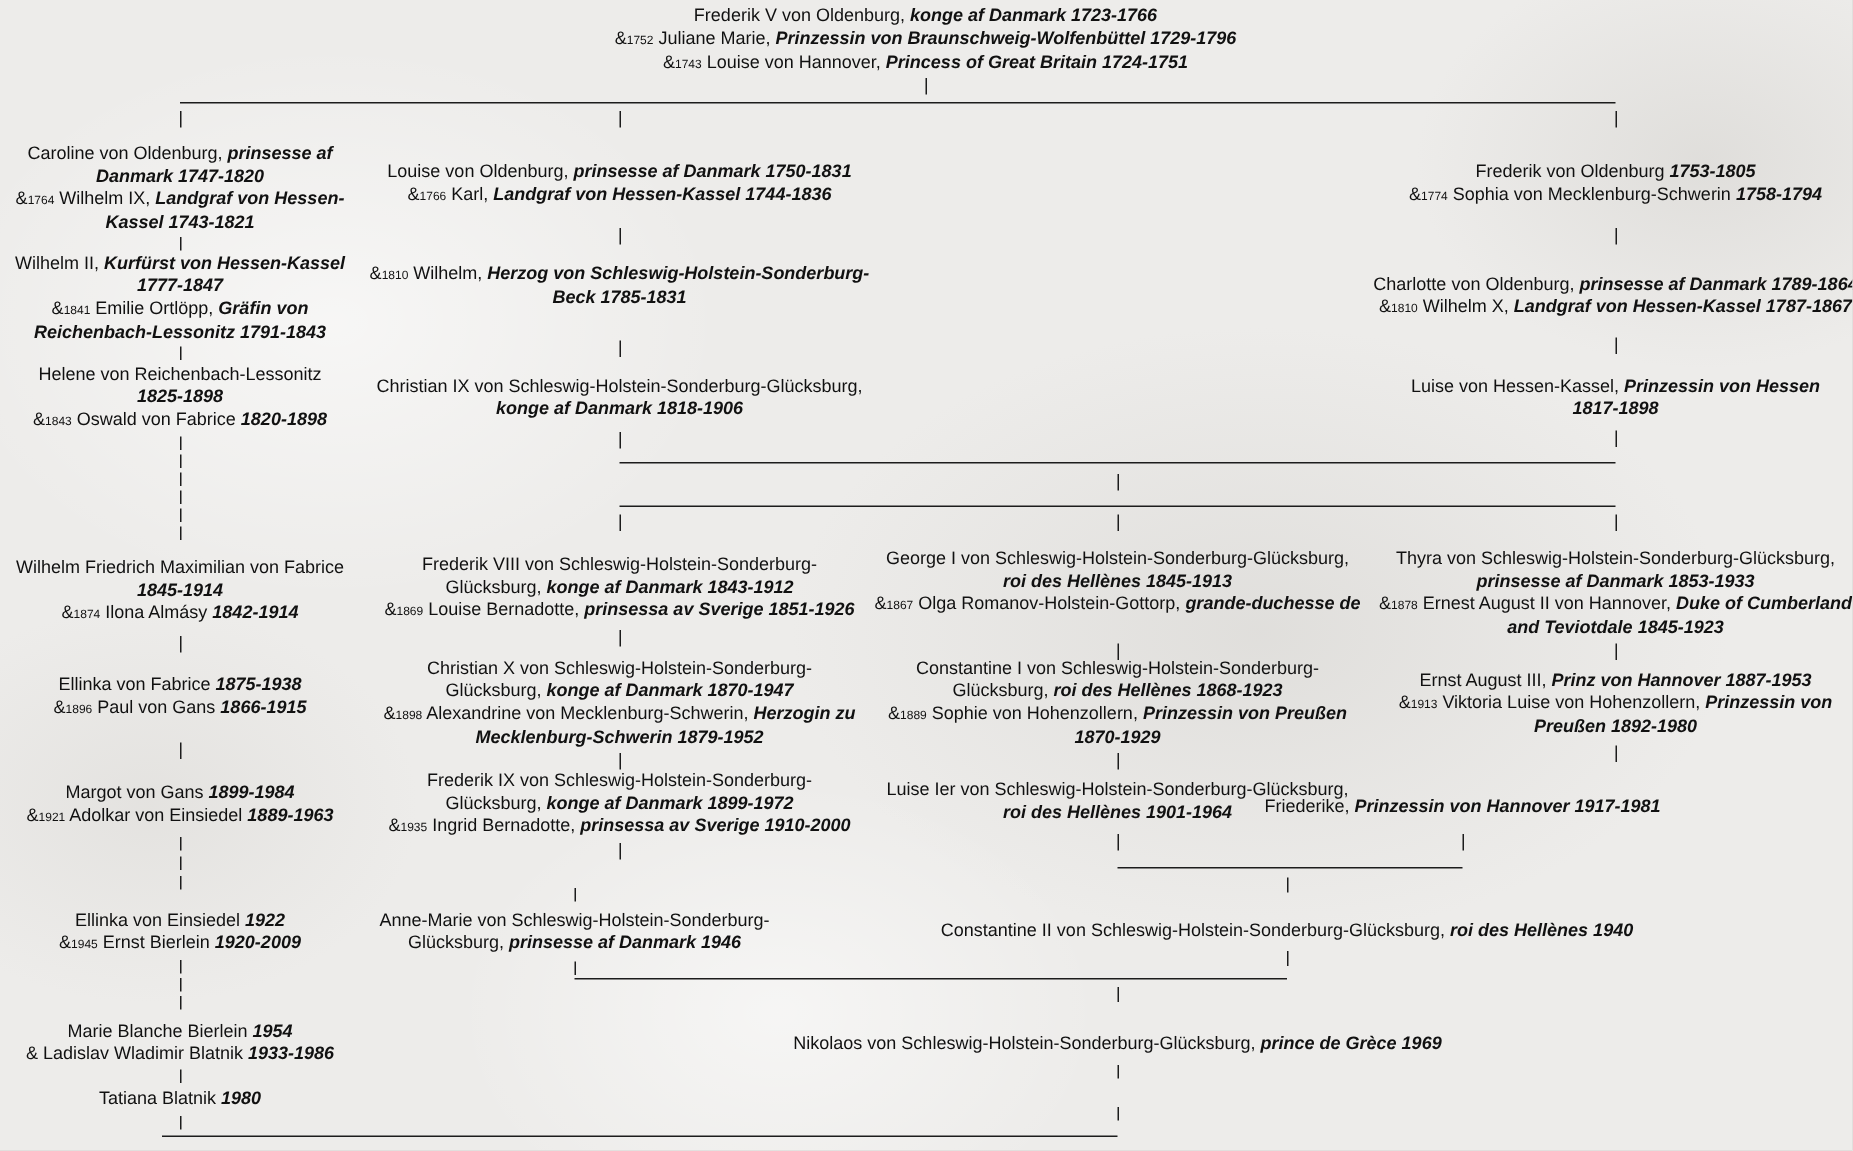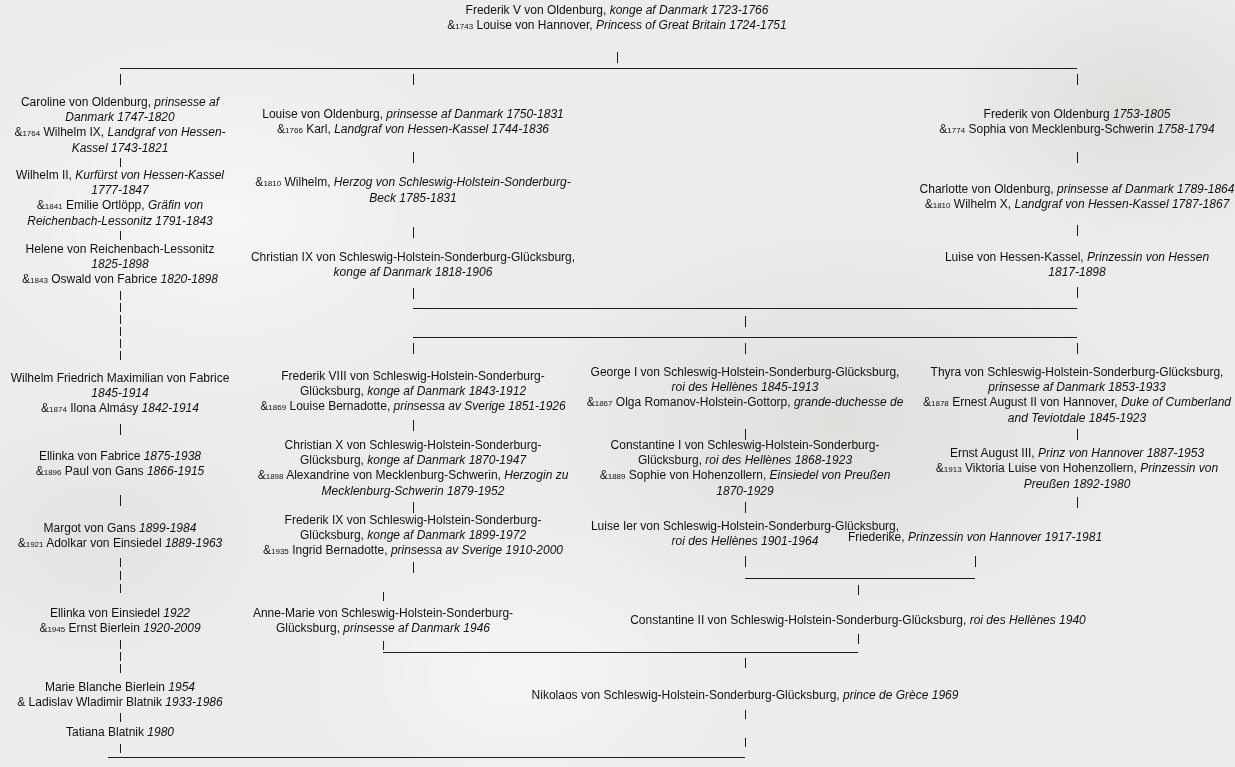--- a/index.html
+++ b/index.html
@@ -18,31 +18,32 @@
     font-family:"Liberation Sans","DejaVu Sans",sans-serif;
     font-size:12px;
     color:#111;
   }
   .node{
     position:absolute;
     text-align:center;
     line-height:15px;
   }
   .tline{white-space:nowrap;}
-  .it{font-style:italic;}
+  .it{font-style:italic;font-weight:bold;}
   .yr{font-size:8px;letter-spacing:0;}
   .vtick{position:absolute;width:1px;background:#1c1c1c;}
   .hline{position:absolute;height:1px;background:#1c1c1c;}
 </style>
 </head>
 <body>
 
 <div id="canvas">
     <div class="node" style="left: 287px; top: 3px; width: 660px;">
       <div class="tline"><span>Frederik V von Oldenburg, </span><span class="it">konge af Danmark 1723-1766</span></div>
+      <div class="tline"><span>&amp;</span><span class="yr">1752</span><span> Juliane Marie, </span><span class="it">Prinzessin von Braunschweig-Wolfenbüttel 1729-1796</span></div>
       <div class="tline"><span>&amp;</span><span class="yr">1743</span><span> Louise von Hannover, </span><span class="it">Princess of Great Britain 1724-1751</span></div>
     </div>
     <div class="node" style="left: 0px; top: 95px; width: 240px;">
       <div class="tline"><span>Caroline von Oldenburg, </span><span class="it">prinsesse af</span></div>
       <div class="tline"><span class="it">Danmark 1747-1820</span></div>
       <div class="tline"><span>&amp;</span><span class="yr">1764</span><span> Wilhelm IX, </span><span class="it">Landgraf von Hessen-</span></div>
       <div class="tline"><span class="it">Kassel 1743-1821</span></div>
     </div>
     <div class="node" style="left: 243px; top: 107px; width: 340px;">
       <div class="tline"><span>Louise von Oldenburg, </span><span class="it">prinsesse af Danmark 1750-1831</span></div>
@@ -106,21 +107,21 @@
     </div>
     <div class="node" style="left: 243px; top: 438px; width: 340px;">
       <div class="tline"><span>Christian X von Schleswig-Holstein-Sonderburg-</span></div>
       <div class="tline"><span>Glücksburg, </span><span class="it">konge af Danmark 1870-1947</span></div>
       <div class="tline"><span>&amp;</span><span class="yr">1898</span><span> Alexandrine von Mecklenburg-Schwerin, </span><span class="it">Herzogin zu</span></div>
       <div class="tline"><span class="it">Mecklenburg-Schwerin 1879-1952</span></div>
     </div>
     <div class="node" style="left: 580px; top: 438px; width: 330px;">
       <div class="tline"><span>Constantine I von Schleswig-Holstein-Sonderburg-</span></div>
       <div class="tline"><span>Glücksburg, </span><span class="it">roi des Hellènes 1868-1923</span></div>
-      <div class="tline"><span>&amp;</span><span class="yr">1889</span><span> Sophie von Hohenzollern, </span><span class="it">Einsiedel von Preußen</span></div>
+      <div class="tline"><span>&amp;</span><span class="yr">1889</span><span> Sophie von Hohenzollern, </span><span class="it">Prinzessin von Preußen</span></div>
       <div class="tline"><span class="it">1870-1929</span></div>
     </div>
     <div class="node" style="left: 912px; top: 446px; width: 330px;">
       <div class="tline"><span>Ernst August III, </span><span class="it">Prinz von Hannover 1887-1953</span></div>
       <div class="tline"><span>&amp;</span><span class="yr">1913</span><span> Viktoria Luise von Hohenzollern, </span><span class="it">Prinzessin von</span></div>
       <div class="tline"><span class="it">Preußen 1892-1980</span></div>
     </div>
     <div class="node" style="left: 0px; top: 521px; width: 240px;">
       <div class="tline"><span>Margot von Gans </span><span class="it">1899-1984</span></div>
       <div class="tline"><span>&amp;</span><span class="yr">1921</span><span> Adolkar von Einsiedel </span><span class="it">1889-1963</span></div>

